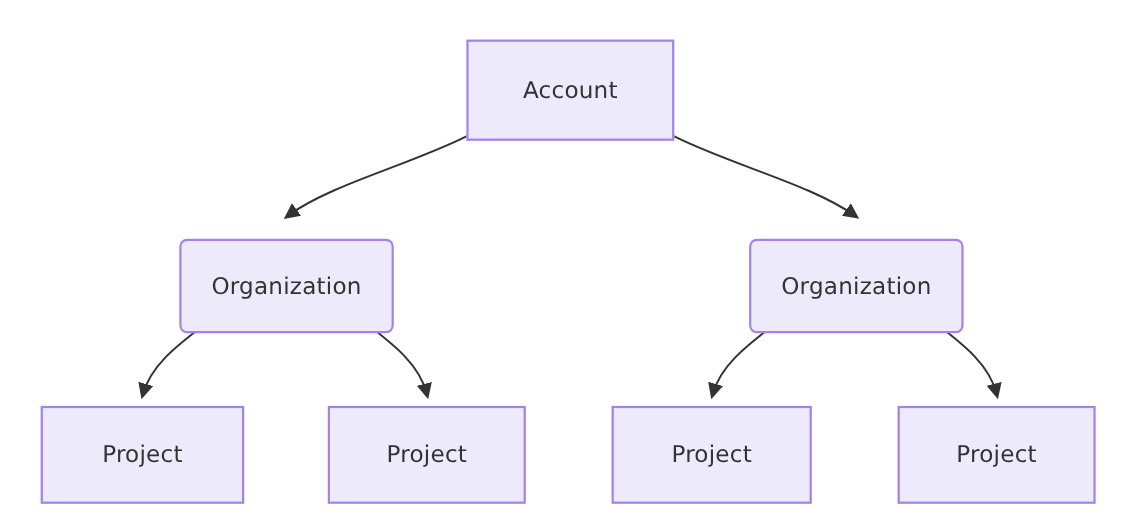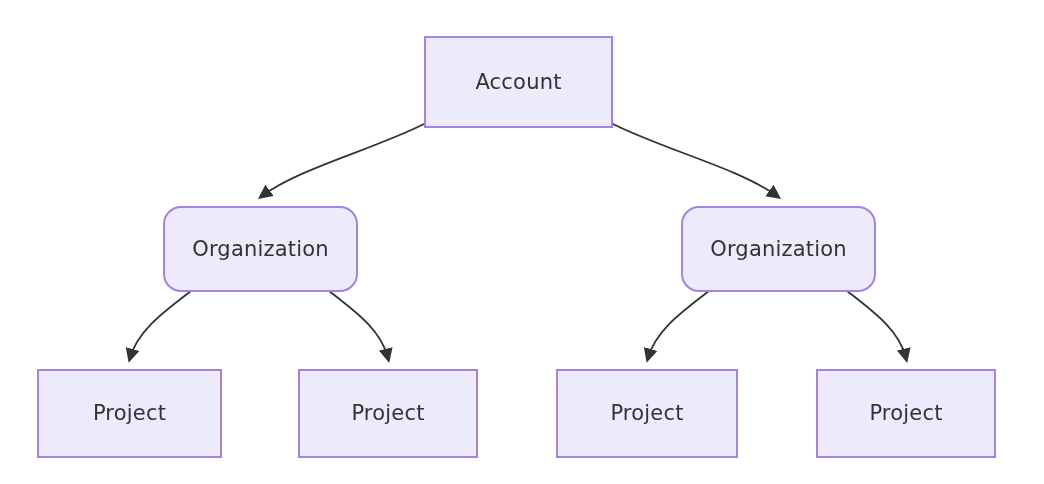--- a/index.html
+++ b/index.html
@@ -37,21 +37,22 @@
     justify-content: center;
     background: #ECEAFB;
     border: 2px solid #A482E8;
     color: #333333;
     font-size: 21px;
     font-weight: 400;
     letter-spacing: 0.2px;
     white-space: nowrap;
   }
   .node.rounded {
-    border-radius: 18px;
+    border-radius: 7px;
+    margin-top: 11px;
   }
   .node-label {
     display: block;
     line-height: 1;
   }
 </style>
 </head>
 <body>
 
 <div id="diagram-canvas">

